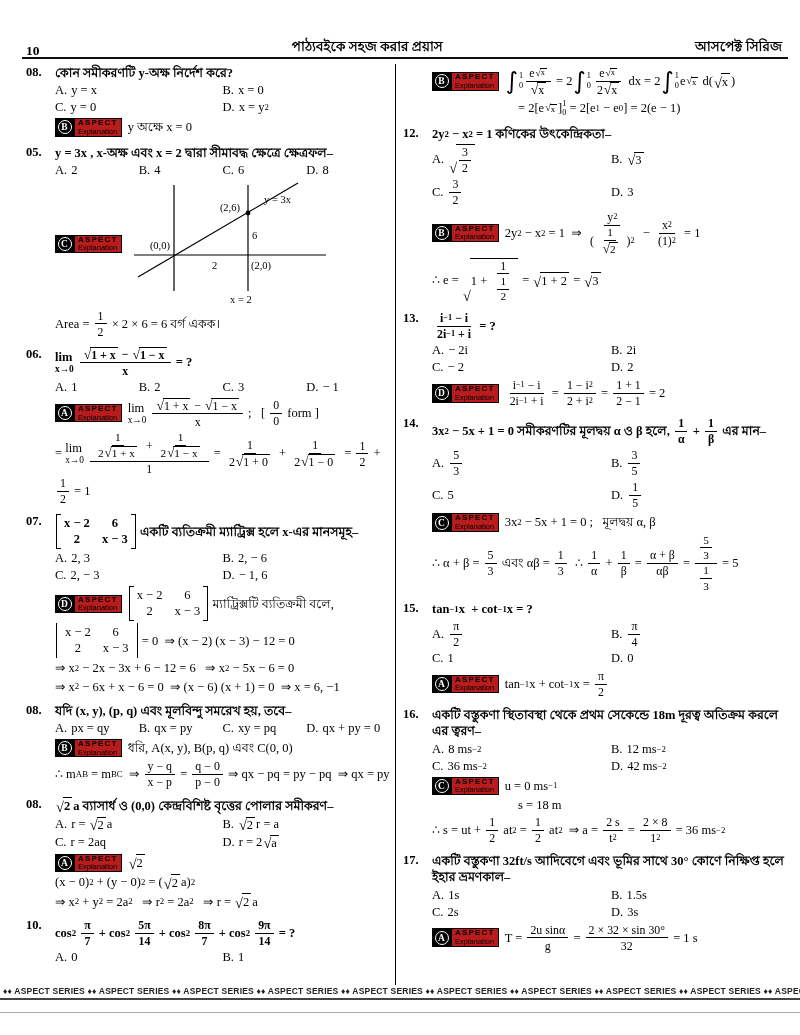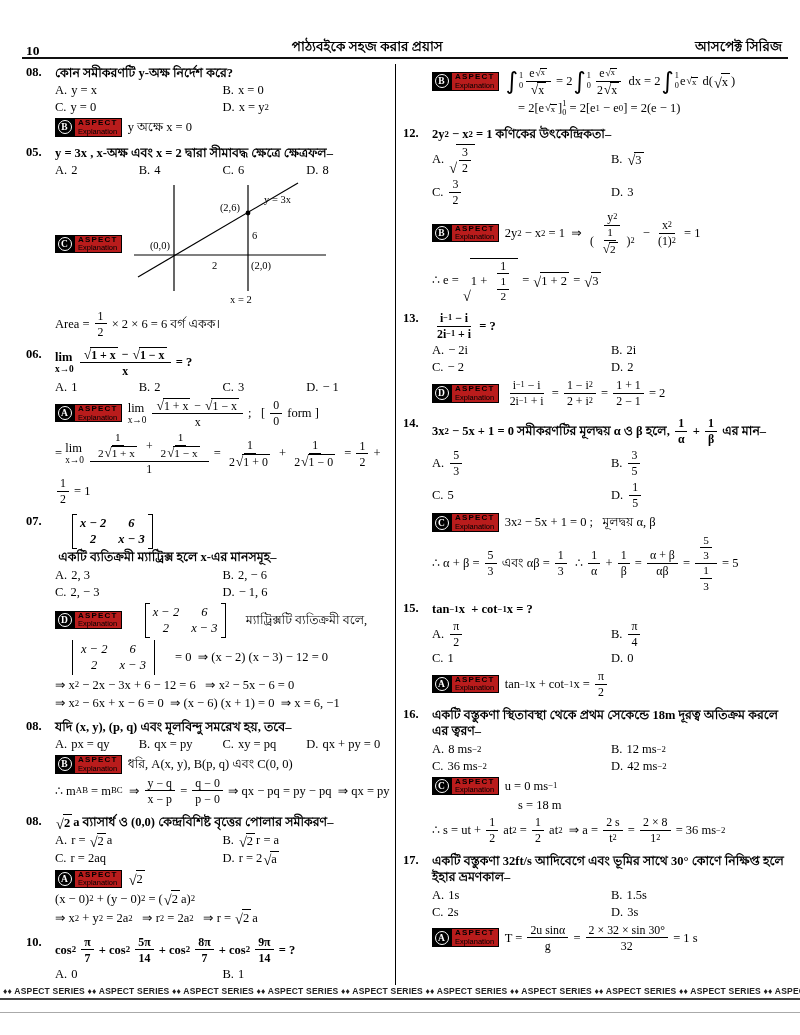--- a/index.html
+++ b/index.html
@@ -50,21 +50,21 @@
   sup.su{font-size:0.7em;line-height:1;vertical-align:super;}
   sub.sb{font-size:0.7em;line-height:1;vertical-align:sub;}
   .ssk{display:inline-flex;flex-direction:column;font-size:0.66em;line-height:1.15;vertical-align:middle;}
   .lm{display:inline-flex;flex-direction:column;align-items:flex-start;line-height:1;vertical-align:middle;margin-right:4px;}
   .lm .l2{font-size:0.75em;margin-top:1.5px;}
   .in{display:inline-flex;align-items:center;vertical-align:middle;margin:0 1px;}
   .in .ig{font-size:1.9em;line-height:0.85;font-family:"DejaVu Sans",sans-serif;font-weight:normal;}
   .in .ilims{display:inline-flex;flex-direction:column;justify-content:space-between;height:2.2em;
       font-size:0.66em;line-height:1;margin-left:1px;padding:1px 0;}
   .mx{display:inline-grid;grid-template-columns:auto auto;column-gap:12px;row-gap:1px;
-      padding:2px 8px;position:relative;vertical-align:middle;margin:0 17px;line-height:1.2;font-style:italic;}
+      padding:2px 8px;position:relative;vertical-align:middle;margin:0 1px;line-height:1.2;}
   .mx .mc{display:inline-flex;align-items:center;justify-content:center;}
   .mx.br::before{content:"";position:absolute;top:0;bottom:0;left:0;width:4px;
       border:1.4px solid #000;border-right:none;}
   .mx.br::after{content:"";position:absolute;top:0;bottom:0;right:0;width:4px;
       border:1.4px solid #000;border-left:none;}
   .mx.dt{border-left:1.1px solid #000;border-right:1.1px solid #000;}
   
   .footer{position:absolute;top:986px;left:0;right:0;font-family:"Liberation Sans",sans-serif;
       font-size:8.5px;font-weight:bold;color:#222;white-space:nowrap;overflow:hidden;
       border-bottom:2.5px solid #444;padding:0 3px 2px;letter-spacing:0.2px;}

